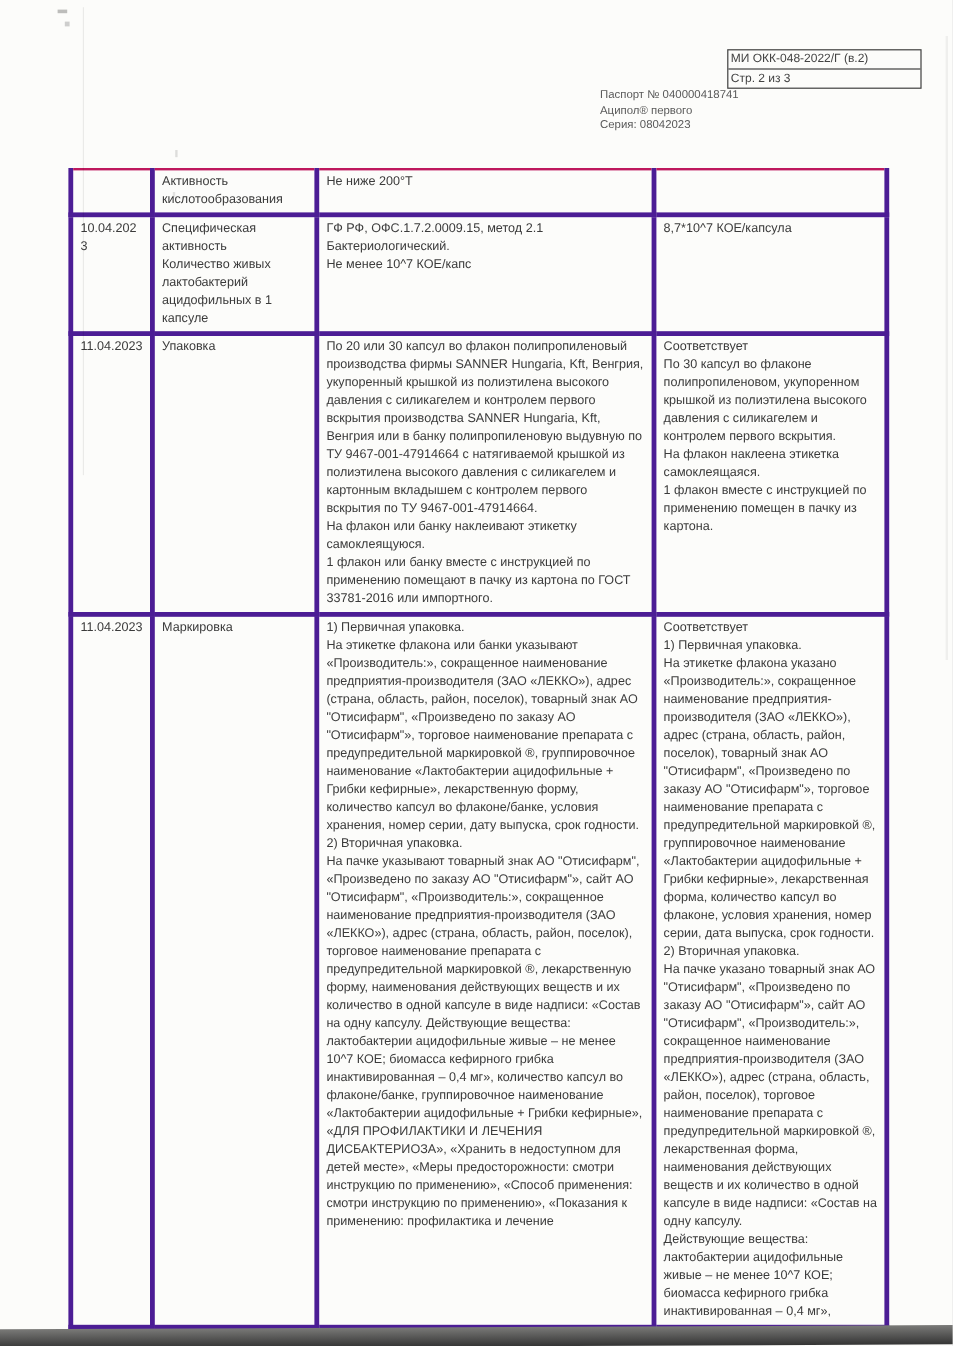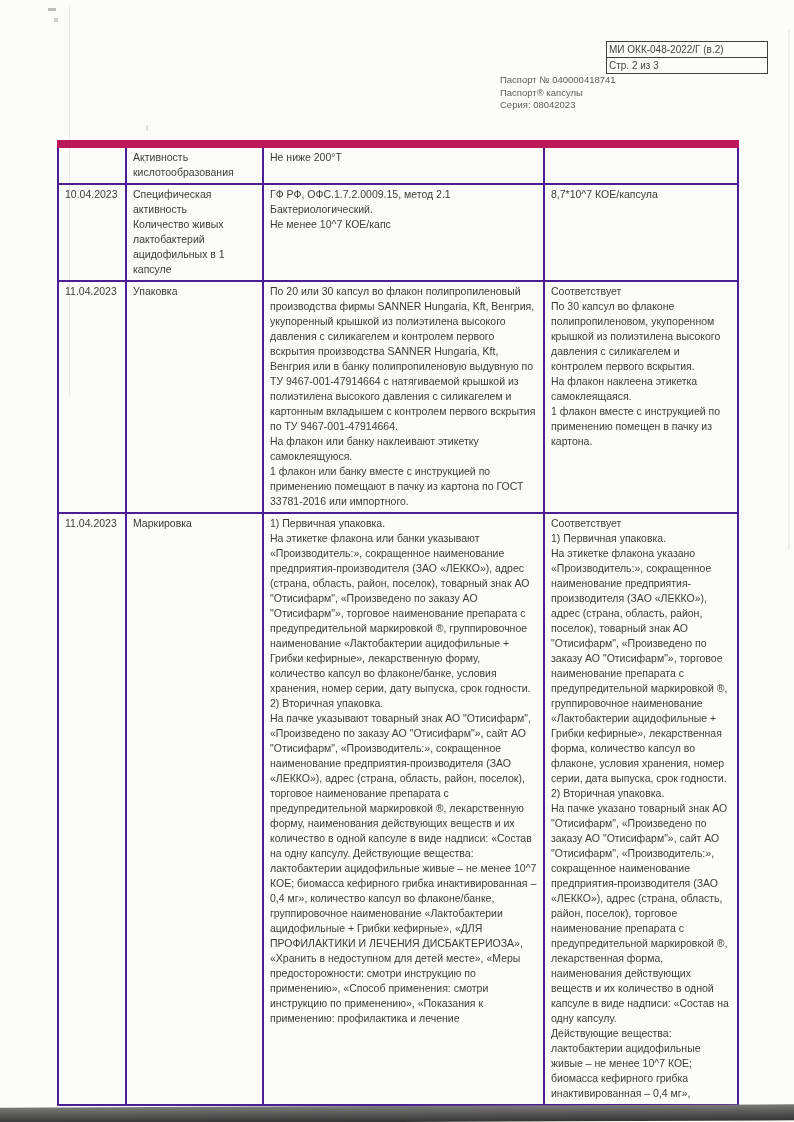--- a/index.html
+++ b/index.html
@@ -25,29 +25,29 @@
   .passport-block {
     position:absolute; left:500px; top:74px;
     font-size:9.5px; line-height:12.5px; color:#5a5a5a;
   }
   
   table.qc-table {
     position:absolute; left:57px; top:140px; width:680px;
     border-collapse:collapse; table-layout:fixed;
   }
   table.qc-table td {
-    border:2px solid #4c1d95;
+    border:4px solid #4c1d95;
     vertical-align:top;
     padding:2px 6px 3px 6px;
     font-size:10.5px; line-height:15px;
     color:#3b3b3b;
     white-space:pre-wrap;
     word-wrap:break-word;
   }
-  tr.r0 td { border-top:8px solid #be185d; height:26px; }
+  tr.r0 td { border-top:2px solid #be185d; height:26px; }
   tr.r1 td { height:84px; }
   tr.r2 td { height:44px; }
   tr.r3 td { height:222px; }
   tr.r4 td { height:534px; }
   tr td.col-date { text-align:left; }
   
   .artifact-left-line {
     position:absolute; left:69px; top:6px; width:1px; height:390px;
     background:rgba(0,0,0,0.07);
   }
@@ -70,21 +70,21 @@
 
 <div class="page">
 
   <div class="stamp-box">
     <div class="stamp-row">МИ ОКК-048-2022/Г (в.2)</div>
     <div class="stamp-row">Стр. 2 из 3</div>
   </div>
 
   <div class="passport-block">
     <div>Паспорт № 040000418741</div>
-    <div>Паспорт® капсулы</div>
+    <div>Аципол® первого</div>
     <div>Серия: 08042023</div>
   </div>
 
   <table class="qc-table">
     <colgroup>
       <col style="width:68px">
       <col style="width:137px">
       <col style="width:281px">
       <col style="width:194px">
     </colgroup>

